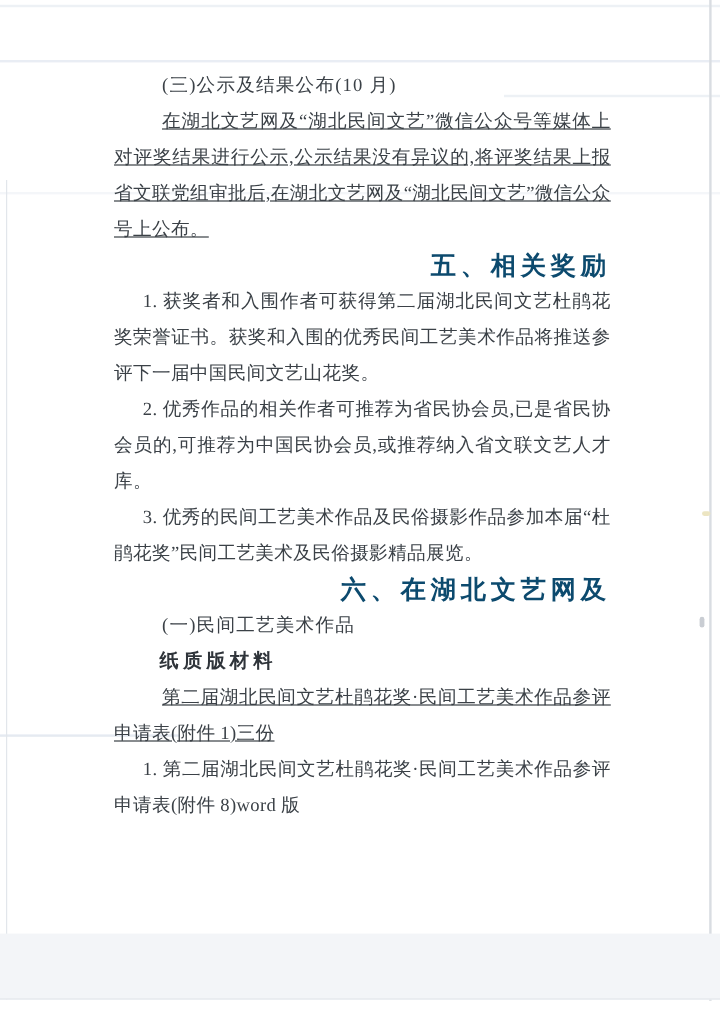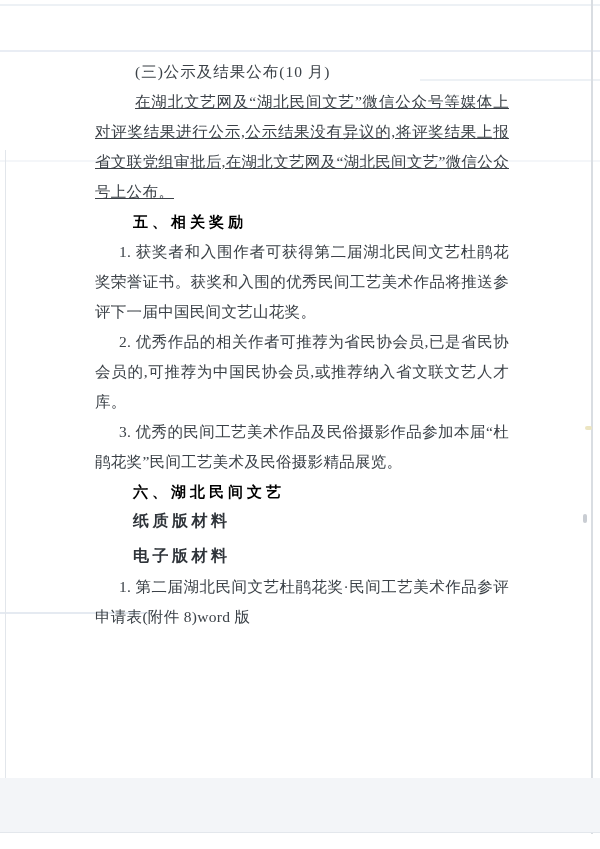--- a/index.html
+++ b/index.html
@@ -76,28 +76,28 @@
   .doc p {
     margin: 0;
     text-align: justify;
     text-justify: inter-ideograph;
   }
   .doc p.indent-full { text-indent: 40px; text-decoration: underline; }
   .doc p.indent-num  { text-indent: 24px; }
   .doc p.head-bold {
     font-family: "Liberation Sans", "DejaVu Sans", sans-serif;
     font-weight: 700;
-    color: #000000;
-    font-size: 15px;
+    color: #0c4a6e;
+    font-size: 21px;
     letter-spacing: 4px;
     text-indent: 38px;
-    text-align: left;
+    text-align: right;
   }
   .doc p.sub-bold {
-    font-family: Liberation Mono, monospace;
+    font-family: Liberation Serif, serif;
     font-weight: 700;
     color: #2f343a;
     font-size: 16px;
     letter-spacing: 3.5px;
     text-indent: 38px;
     text-align: left;
   }
   .doc p.kai-head {
     letter-spacing: 1px;
     text-indent: 40px;
@@ -121,19 +121,20 @@
   <div class="speck-yellow"></div>
   <div class="speck-gray"></div>
 
   <div class="doc">
     <p class="kai-head">(三)公示及结果公布(10 月)</p>
     <p class="indent-full">在湖北文艺网及“湖北民间文艺”微信公众号等媒体上对评奖结果进行公示,公示结果没有异议的,将评奖结果上报省文联党组审批后,在湖北文艺网及“湖北民间文艺”微信公众号上公布。</p>
     <p class="head-bold">五、相关奖励</p>
     <p class="indent-num">1. 获奖者和入围作者可获得第二届湖北民间文艺杜鹃花奖荣誉证书。获奖和入围的优秀民间工艺美术作品将推送参评下一届中国民间文艺山花奖。</p>
     <p class="indent-num">2. 优秀作品的相关作者可推荐为省民协会员,已是省民协会员的,可推荐为中国民协会员,或推荐纳入省文联文艺人才库。</p>
     <p class="indent-num">3. 优秀的民间工艺美术作品及民俗摄影作品参加本届“杜鹃花奖”民间工艺美术及民俗摄影精品展览。</p>
-    <p class="head-bold">六、湖北民间文艺</p>
+    <p class="head-bold">六、在湖北文艺网及</p>
+    <p class="kai-head">(一)民间工艺美术作品</p>
     <p class="sub-bold">纸质版材料</p>
-    <p class="sub-bold gap-top">电子版材料</p>
+    <p class="indent-full">第二届湖北民间文艺杜鹃花奖·民间工艺美术作品参评申请表(附件 1)三份</p>
     <p class="indent-num">1. 第二届湖北民间文艺杜鹃花奖·民间工艺美术作品参评申请表(附件 8)word 版</p>
   </div>
 
 </div>
 
 </body></html>

